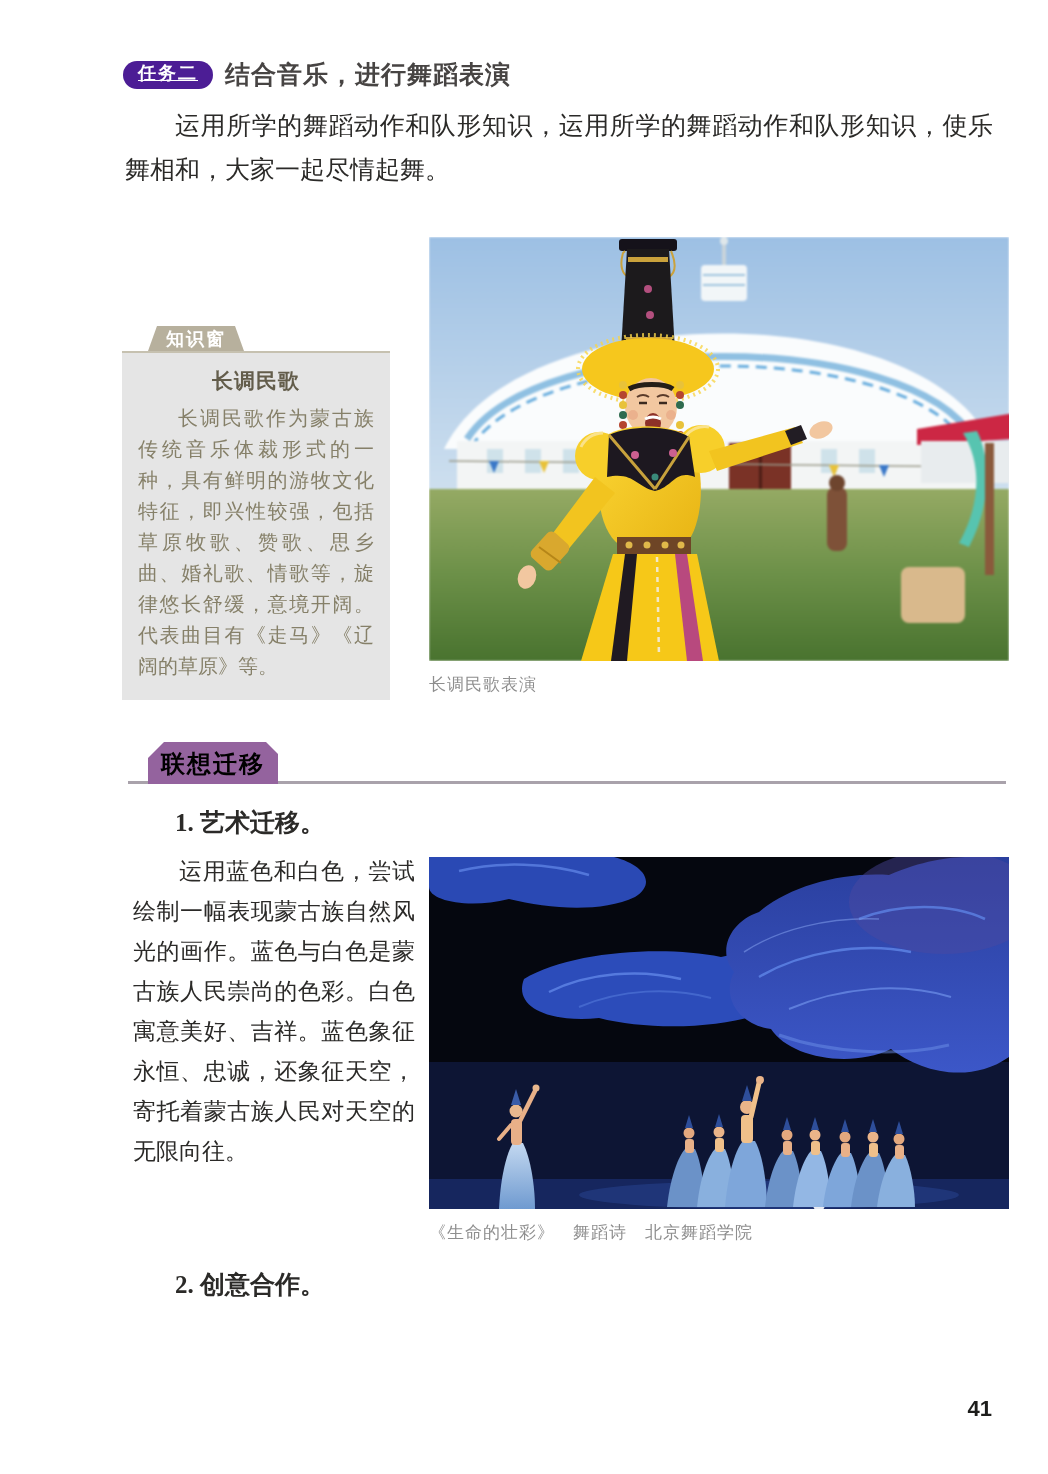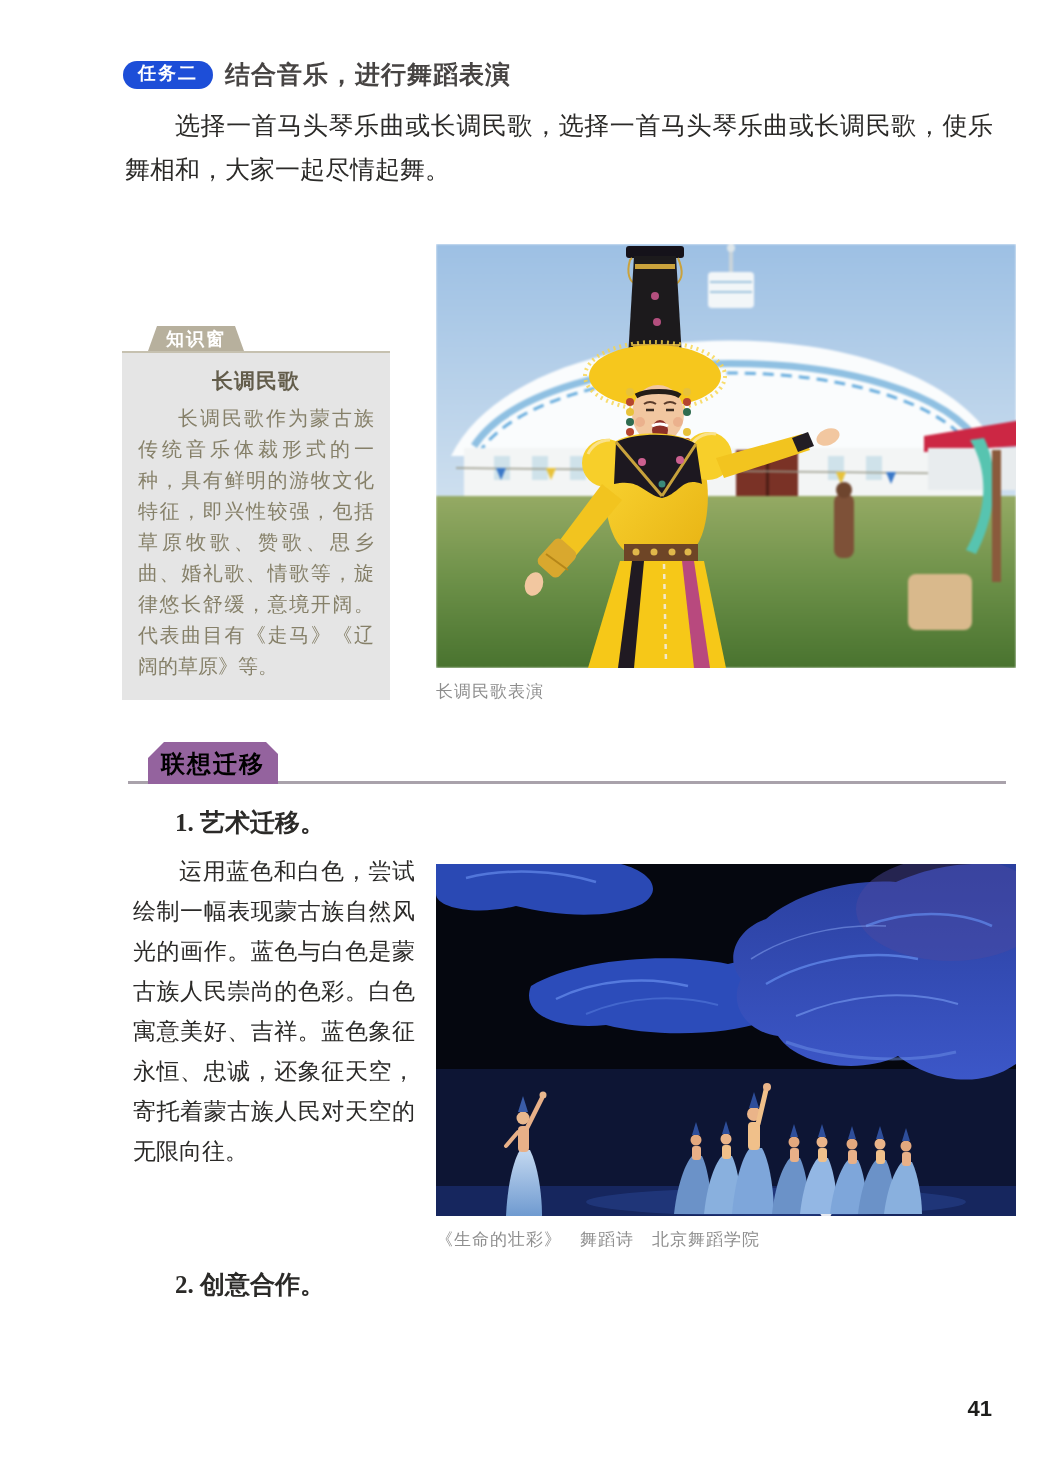--- a/index.html
+++ b/index.html
@@ -2,21 +2,21 @@
 <html><head>
 <meta charset="utf-8">
 <style>
   html,body{margin:0;padding:0;background:#ffffff;}
   body{width:1048px;height:1474px;position:relative;font-family:"Liberation Serif",serif;}
   .page{position:absolute;inset:0;background:#ffffff;overflow:hidden;}
 
   
   .task-header{position:absolute;left:123px;top:58px;display:flex;align-items:center;}
   .task-badge{display:inline-block;height:28px;line-height:28px;padding:0 15px;border-radius:14px;
-    background:#1d4ed8;color:#ffffff;font:bold 18px "Liberation Sans",sans-serif;letter-spacing:2px;}
+    background:#4c1d95;color:#ffffff;font:bold 18px "Liberation Sans",sans-serif;letter-spacing:2px;text-decoration:underline;}
   .task-title{margin:0 0 0 12px;font:bold 25px "Liberation Sans",sans-serif;color:#474443;letter-spacing:1px;}
 
   
   .para{position:absolute;left:125px;width:868px;margin:0;font-size:25px;line-height:44px;
     color:#2b2a28;text-align:justify;text-indent:2em;}
   .para-task{top:104px;}
   .para-bottom{top:1308px;}
   .item-title{position:absolute;left:125px;margin:0;font-size:25px;color:#2b2a28;text-indent:2em;font-weight:bold;}
   .item1{top:806px;}
   .item2{top:1268px;}
@@ -33,40 +33,40 @@
   .kn-body{margin:0;font:20px/31px "Liberation Sans",sans-serif;color:#868069;text-align:justify;text-indent:2em;}
 
   
   .section-head{position:absolute;left:122px;top:742px;width:884px;height:42px;}
   .section-rule{position:absolute;left:6px;right:0;bottom:0;height:3px;background:#a9a2ab;}
   .section-tab{position:absolute;left:26px;bottom:0;width:130px;height:42px;background:#94639e;color:#000000;
     font:bold 24px/44px "Liberation Sans",sans-serif;text-align:center;letter-spacing:2px;
     clip-path:polygon(0 100%,0 16px,16px 0,calc(100% - 12px) 0,100% 12px,100% 100%);}
 
   
-  .figure{position:absolute;margin:16px;}
+  .figure{position:absolute;margin:9px;}
   .fig1{left:420px;top:228px;width:580px;}
   .fig2{left:420px;top:848px;width:688px;}
   .figure svg{display:block;}
   .figcap{margin:12px 0 0;font:17px "Liberation Sans",sans-serif;color:#8e8e8e;letter-spacing:1px;}
 
   
   .page-number{position:absolute;top:1396px;right:56px;font:bold 22px "Liberation Sans",sans-serif;color:#1d1d1b;}
 </style>
 </head>
 <body>
 
 <div class="page">
 
   <div class="task-header">
     <span class="task-badge">任务二</span>
     <h1 class="task-title">结合音乐，进行舞蹈表演</h1>
   </div>
 
-  <p class="para para-task">选择一首马头琴乐曲或长调民歌，选择一首马头琴乐曲或长调民歌，使乐舞相和，大家一起尽情起舞。</p>
+  <p class="para para-task">运用所学的舞蹈动作和队形知识，运用所学的舞蹈动作和队形知识，使乐舞相和，大家一起尽情起舞。</p>
 
   <div class="knowledge">
     <div class="kn-tab">知识窗</div>
     <div class="kn-box">
       <h2 class="kn-title">长调民歌</h2>
       <p class="kn-body">长调民歌作为蒙古族传统音乐体裁形式的一种，具有鲜明的游牧文化特征，即兴性较强，包括草原牧歌、赞歌、思乡曲、婚礼歌、情歌等，旋律悠长舒缓，意境开阔。代表曲目有《走马》《辽阔的草原》等。</p>
     </div>
   </div>
 
   <figure class="figure fig1">

